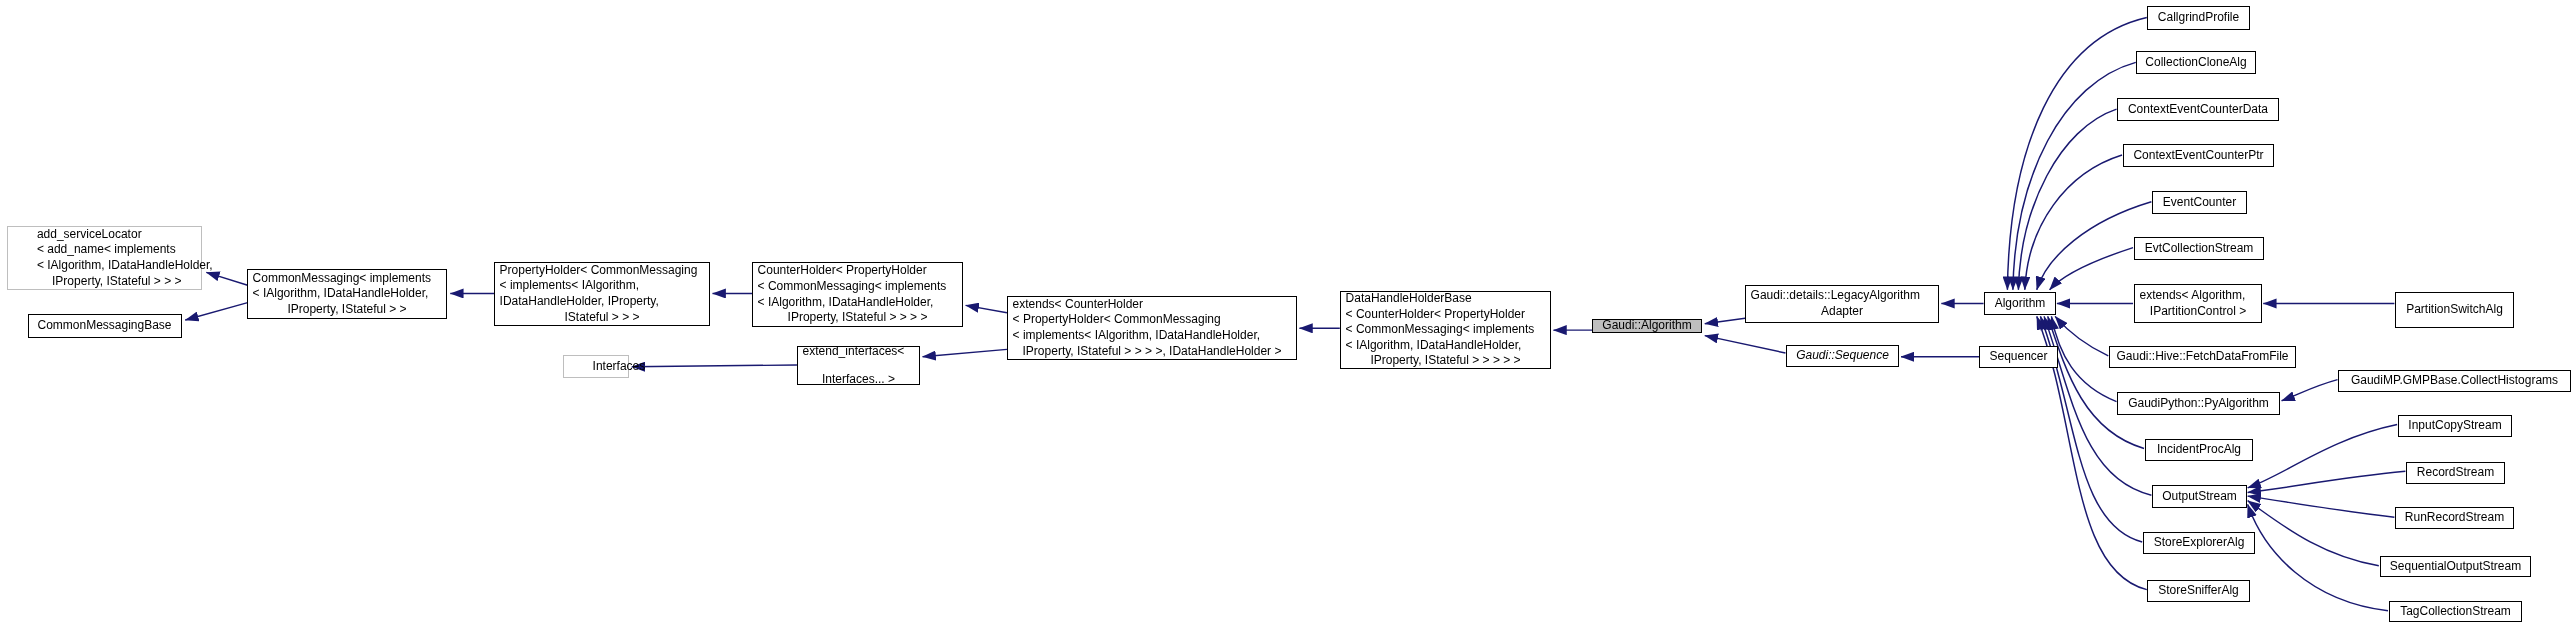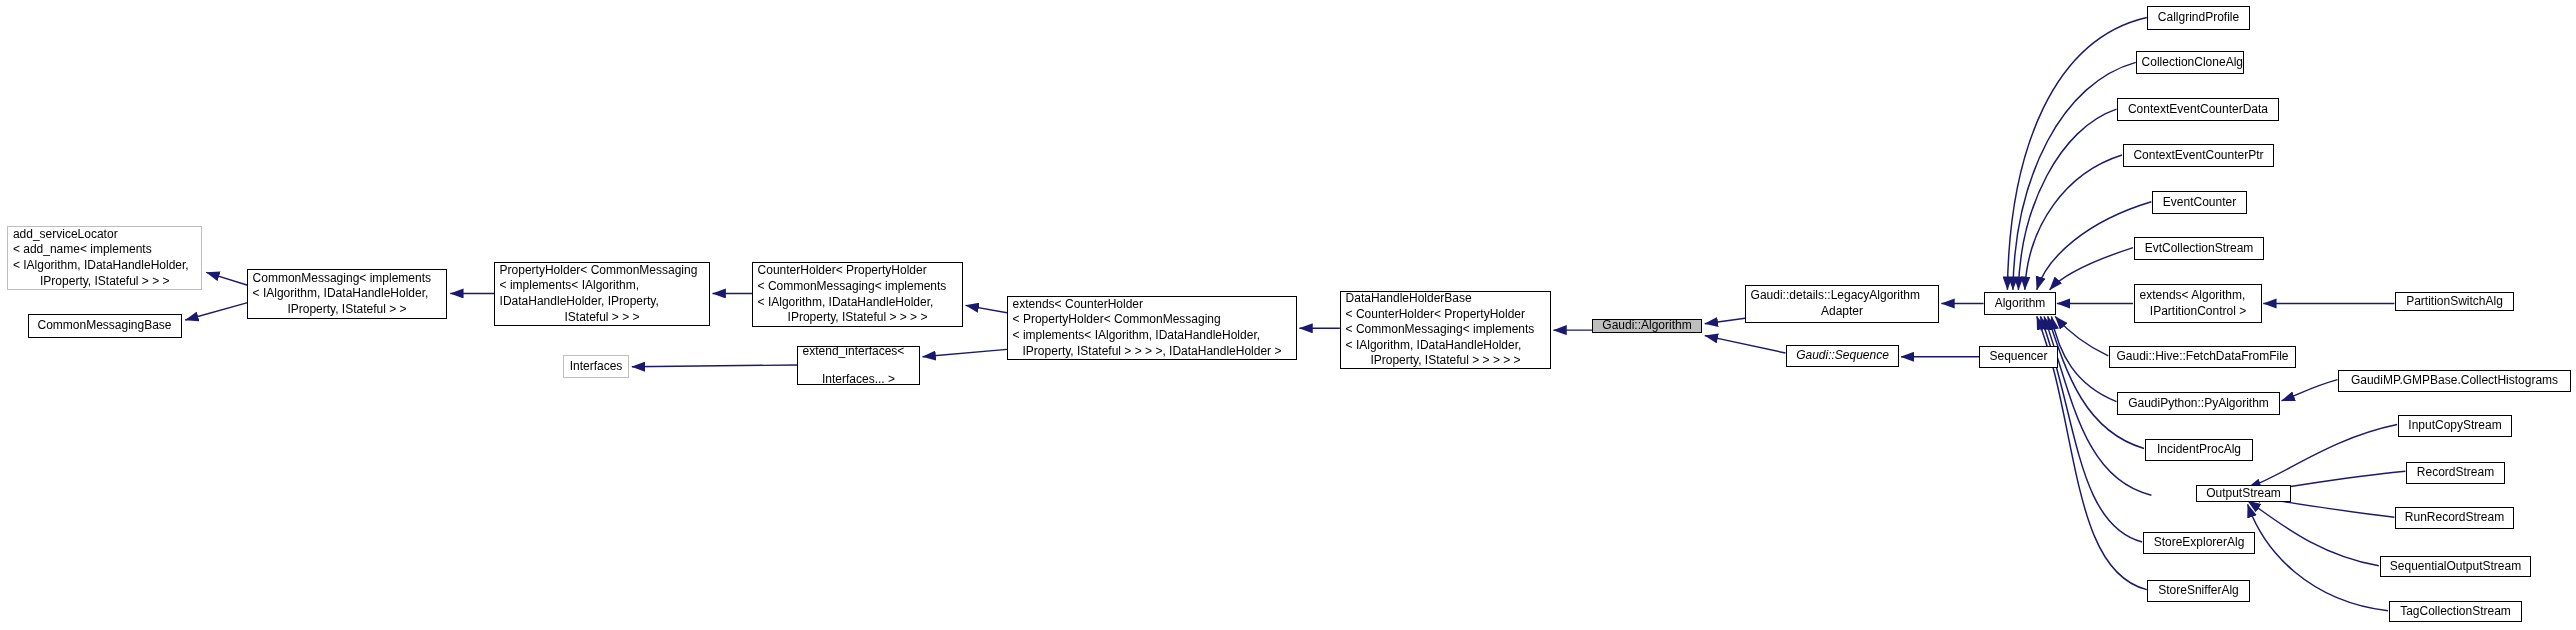--- a/index.html
+++ b/index.html
@@ -40,20 +40,21 @@
     padding: 0 4.6px;
     white-space: nowrap;
     text-align: left;
   }
   .node .line:last-child {
     text-align: center;
   }
   .node.external {
     border-color: var(--external-border, #bebebe);
     cursor: default;
+    padding-left: 24px;
   }
   .node.highlight {
     background: var(--highlight-fill, #bfbfbf);
   }
 </style>
 </head>
 <body>
 
 <div class="diagram" style="width: 2576px; height: 630px; background: rgb(255, 255, 255);">
   <svg class="edges" xmlns="http://www.w3.org/2000/svg" width="2576" height="630" viewBox="0 0 2807 687">
@@ -154,21 +155,21 @@
     </div>
     <div class="node normal" style="left: 1984px; top: 292px; width: 72px; height: 23px;">
       <div class="line">Algorithm</div>
     </div>
     <div class="node normal" style="left: 1979px; top: 346px; width: 79px; height: 22px;">
       <div class="line">Sequencer</div>
     </div>
     <div class="node normal" style="left: 2147px; top: 5.5px; width: 103px; height: 24px;">
       <div class="line">CallgrindProfile</div>
     </div>
-    <div class="node normal" style="left: 2136px; top: 51px; width: 108px; height: 23px;">
+    <div class="node normal" style="left: 2136px; top: 51px; width: 120px; height: 23px;">
       <div class="line">CollectionCloneAlg</div>
     </div>
     <div class="node normal" style="left: 2117px; top: 98px; width: 162px; height: 23px;">
       <div class="line">ContextEventCounterData</div>
     </div>
     <div class="node normal" style="left: 2123px; top: 144px; width: 151px; height: 23px;">
       <div class="line">ContextEventCounterPtr</div>
     </div>
     <div class="node normal" style="left: 2152px; top: 191px; width: 95px; height: 23px; justify-content: center;">
       <div class="line">EventCounter</div>
@@ -182,30 +183,30 @@
     </div>
     <div class="node normal" style="left: 2109px; top: 346px; width: 187px; height: 22px;">
       <div class="line">Gaudi::Hive::FetchDataFromFile</div>
     </div>
     <div class="node normal" style="left: 2117px; top: 392px; width: 163px; height: 23px;">
       <div class="line">GaudiPython::PyAlgorithm</div>
     </div>
     <div class="node normal" style="left: 2145px; top: 439px; width: 108px; height: 22px;">
       <div class="line">IncidentProcAlg</div>
     </div>
-    <div class="node normal" style="left: 2152px; top: 485px; width: 95px; height: 17px; margin-left: 44px;">
+    <div class="node normal" style="left: 2152px; top: 485px; width: 95px; height: 23px;">
       <div class="line">OutputStream</div>
     </div>
     <div class="node normal" style="left: 2143px; top: 532px; width: 112px; height: 22px;">
       <div class="line">StoreExplorerAlg</div>
     </div>
     <div class="node normal" style="left: 2147px; top: 580px; width: 103px; height: 22px;">
       <div class="line">StoreSnifferAlg</div>
     </div>
-    <div class="node normal" style="left: 2395px; top: 292px; width: 119px; height: 19px;">
+    <div class="node normal" style="left: 2395px; top: 292px; width: 119px; height: 36px;">
       <div class="line">PartitionSwitchAlg</div>
     </div>
     <div class="node normal" style="left: 2338px; top: 370px; width: 233px; height: 22px;">
       <div class="line">GaudiMP.GMPBase.CollectHistograms</div>
     </div>
     <div class="node normal" style="left: 2398px; top: 415px; width: 114px; height: 22px;">
       <div class="line">InputCopyStream</div>
     </div>
     <div class="node normal" style="left: 2406px; top: 462px; width: 99px; height: 22px;">
       <div class="line">RecordStream</div>

